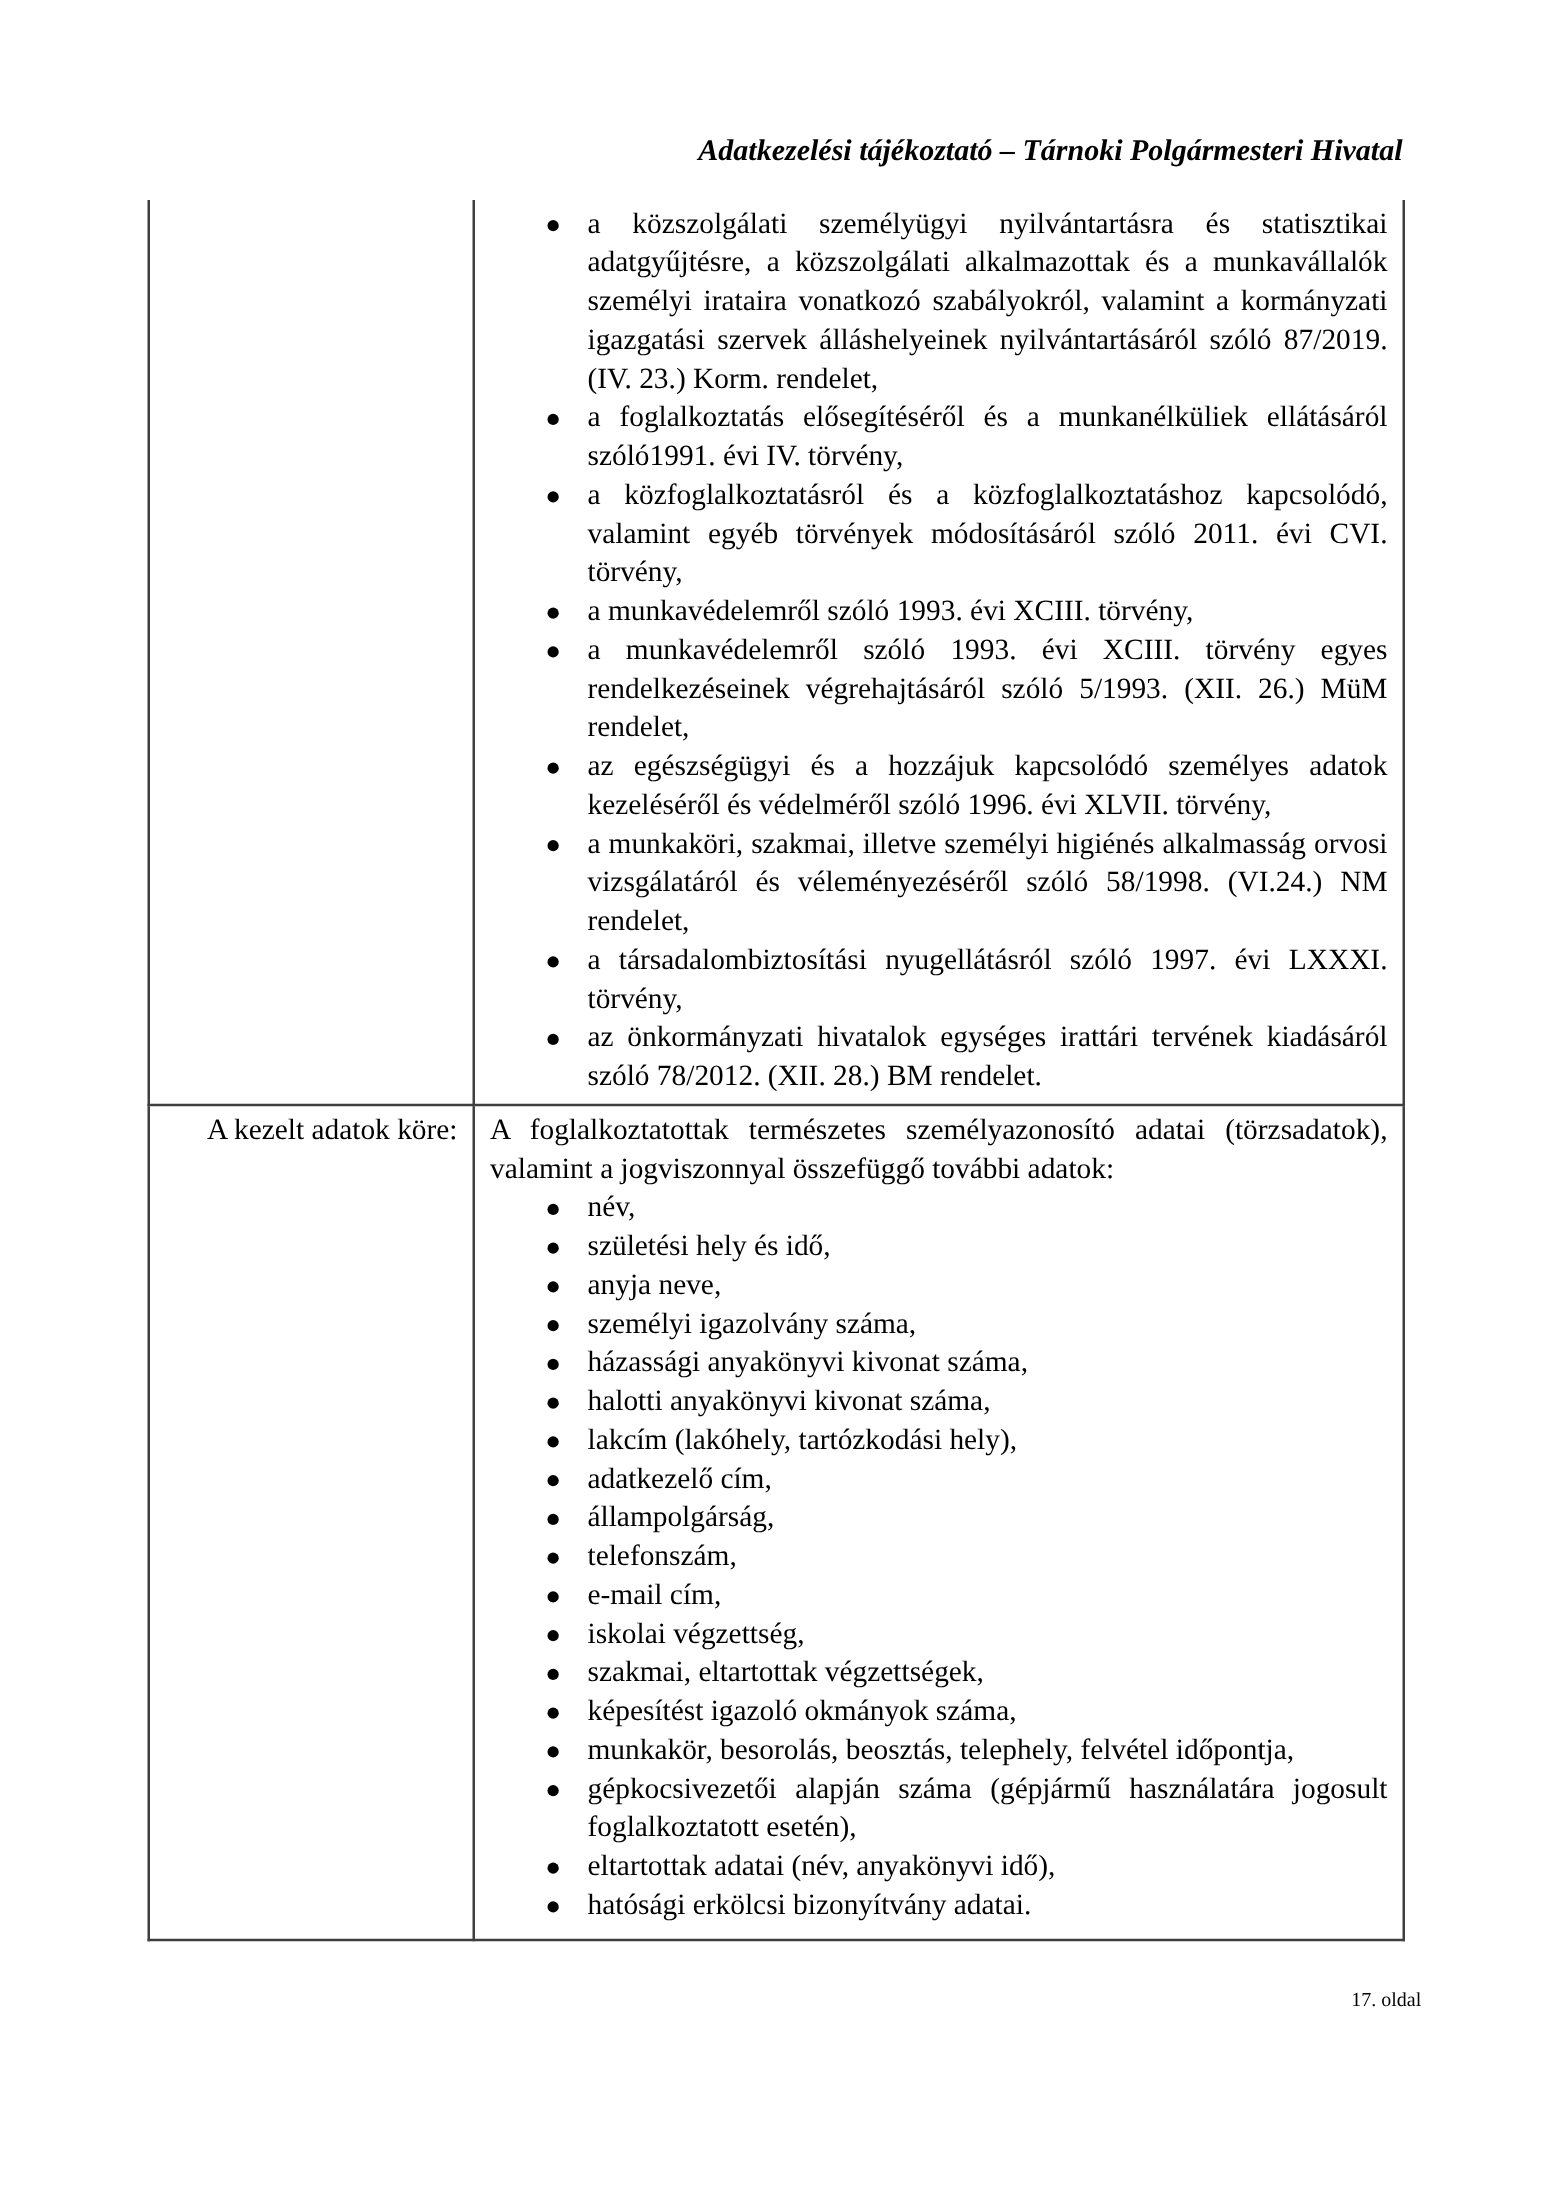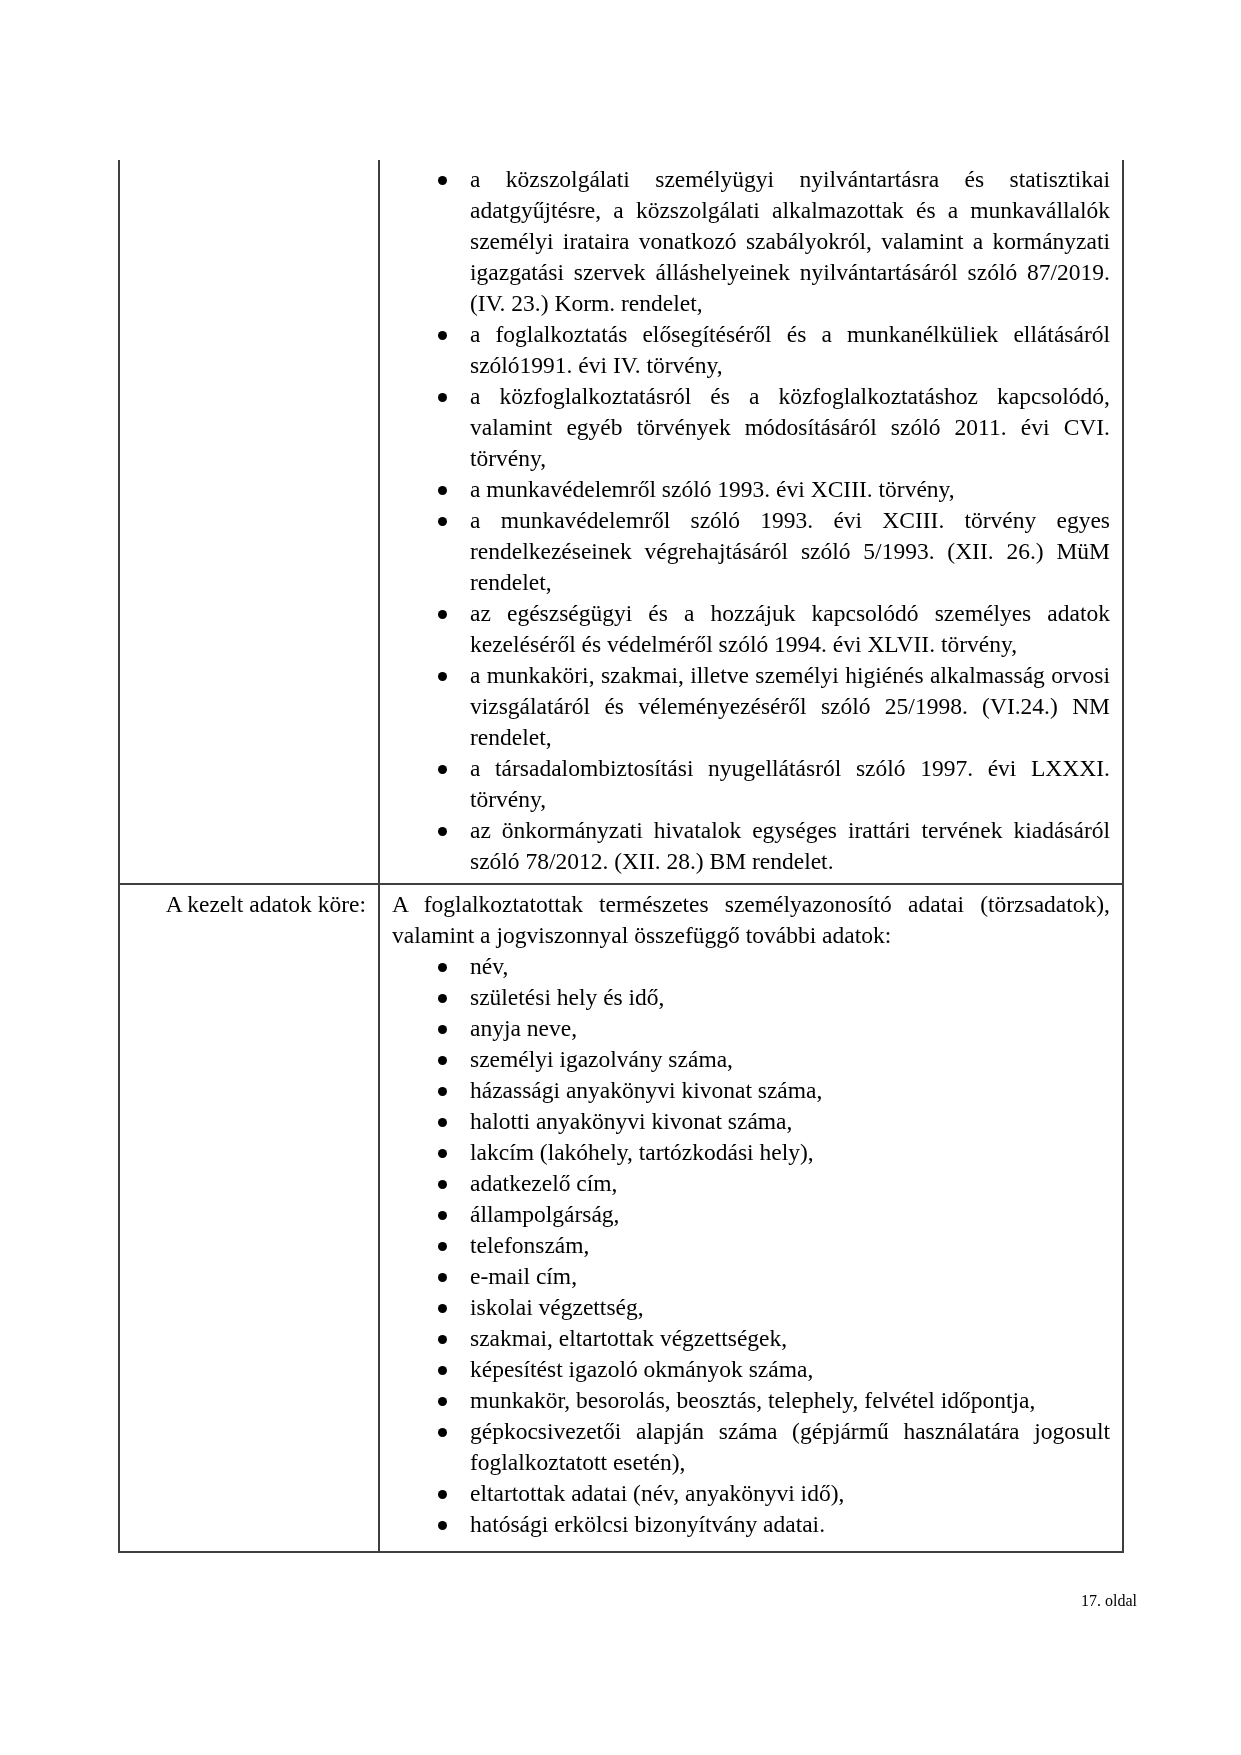--- a/index.html
+++ b/index.html
@@ -90,39 +90,40 @@
     text-align: right;
     font-size: 16px;
     line-height: 26px;
   }
 </style>
 </head>
 <body>
 
 <div class="page">
 
+  <div class="doc-header">Adatkezelési tájékoztató – Tárnoki Polgármesteri Hivatal</div>
 
   <table class="doc-table">
     <colgroup>
       <col style="width:260px">
       <col style="width:744px">
     </colgroup>
 
     <tbody>
         <tr class="first-row">
       <td class="label-cell" style="height:662px"></td>
       <td class="content-cell">
         <ul class="bullet-list">
           <li>a közszolgálati személyügyi nyilvántartásra és statisztikai adatgyűjtésre, a közszolgálati alkalmazottak és a munkavállalók személyi irataira vonatkozó szabályokról, valamint a kormányzati igazgatási szervek álláshelyeinek nyilvántartásáról szóló 87/2019. (IV. 23.) Korm. rendelet,</li>
           <li>a foglalkoztatás elősegítéséről és a munkanélküliek ellátásáról szóló1991. évi IV. törvény,</li>
           <li>a közfoglalkoztatásról és a közfoglalkoztatáshoz kapcsolódó, valamint egyéb törvények módosításáról szóló 2011. évi CVI. törvény,</li>
           <li>a munkavédelemről szóló 1993. évi XCIII. törvény,</li>
           <li>a munkavédelemről szóló 1993. évi XCIII. törvény egyes rendelkezéseinek végrehajtásáról szóló 5/1993. (XII. 26.) MüM rendelet,</li>
-          <li>az egészségügyi és a hozzájuk kapcsolódó személyes adatok kezeléséről és védelméről szóló 1994. évi XLVII. törvény,</li>
-          <li>a munkaköri, szakmai, illetve személyi higiénés alkalmasság orvosi vizsgálatáról és véleményezéséről szóló 25/1998. (VI.24.) NM rendelet,</li>
+          <li>az egészségügyi és a hozzájuk kapcsolódó személyes adatok kezeléséről és védelméről szóló 1996. évi XLVII. törvény,</li>
+          <li>a munkaköri, szakmai, illetve személyi higiénés alkalmasság orvosi vizsgálatáról és véleményezéséről szóló 58/1998. (VI.24.) NM rendelet,</li>
           <li>a társadalombiztosítási nyugellátásról szóló 1997. évi LXXXI. törvény,</li>
           <li>az önkormányzati hivatalok egységes irattári tervének kiadásáról szóló 78/2012. (XII. 28.) BM rendelet.</li>
         </ul>
       </td>
     </tr>
 
     <tr>
       <td class="label-cell" style="height:656px">
         <p class="cell-text">A kezelt adatok köre:</p>
       </td>

